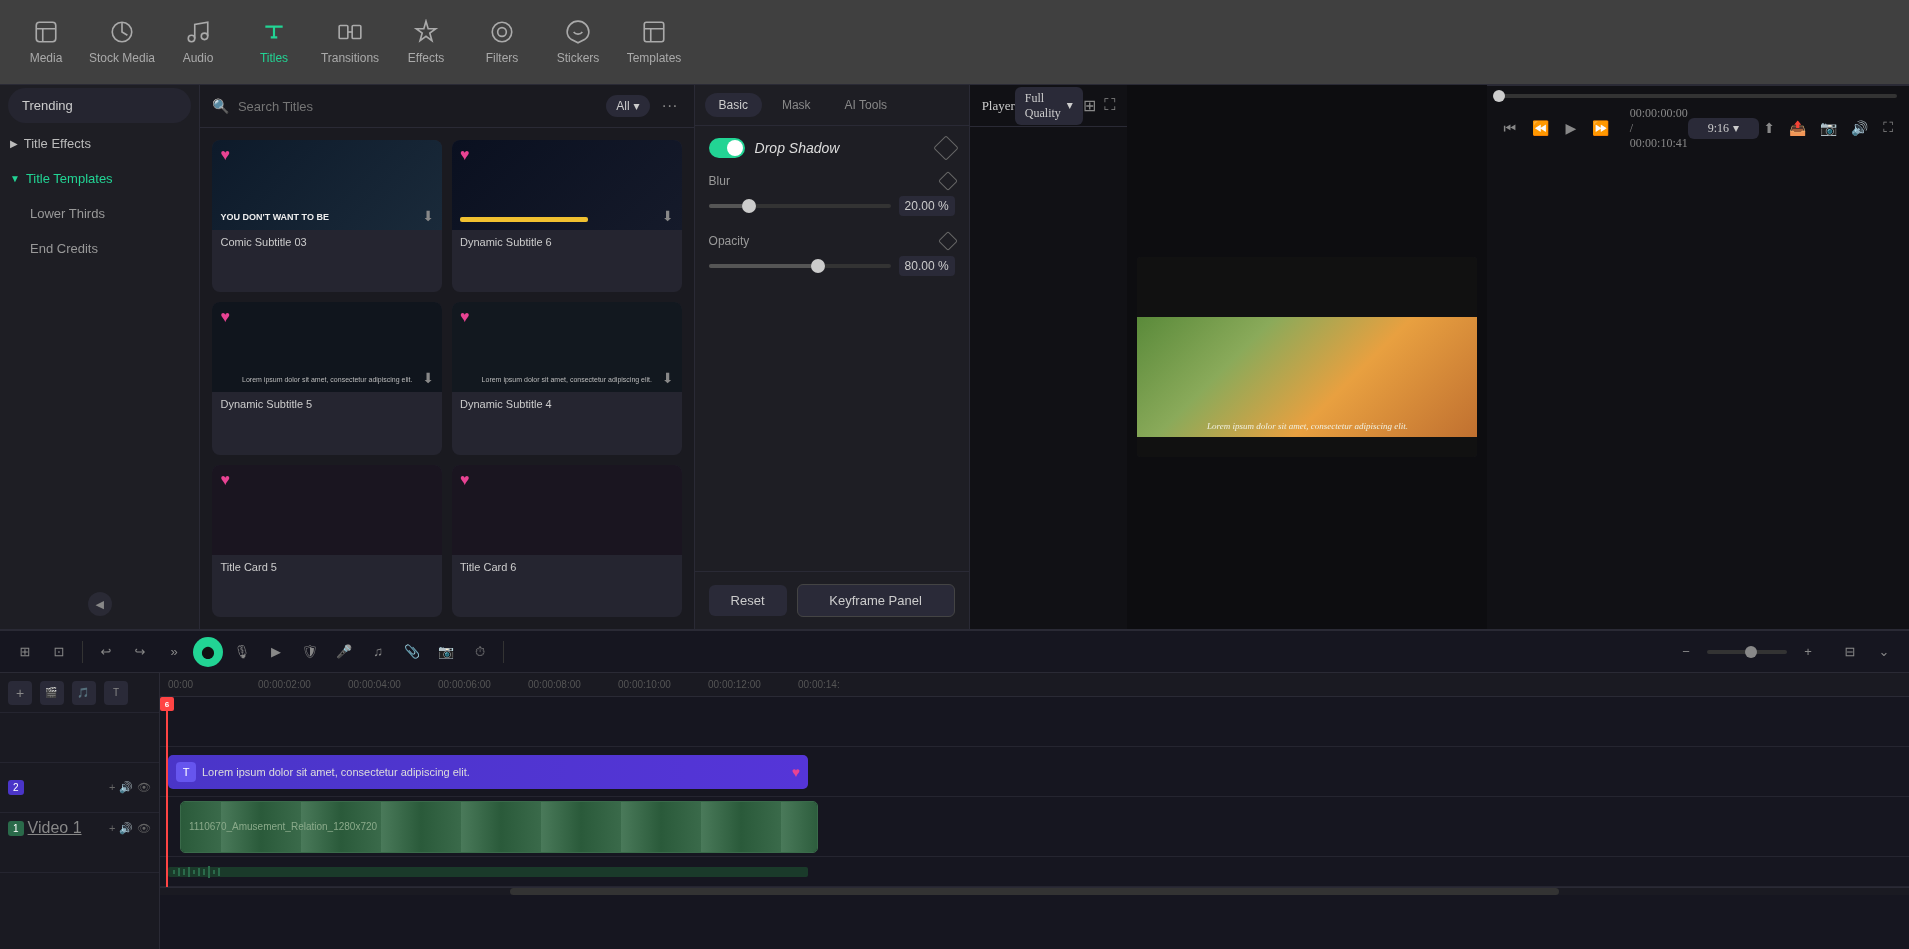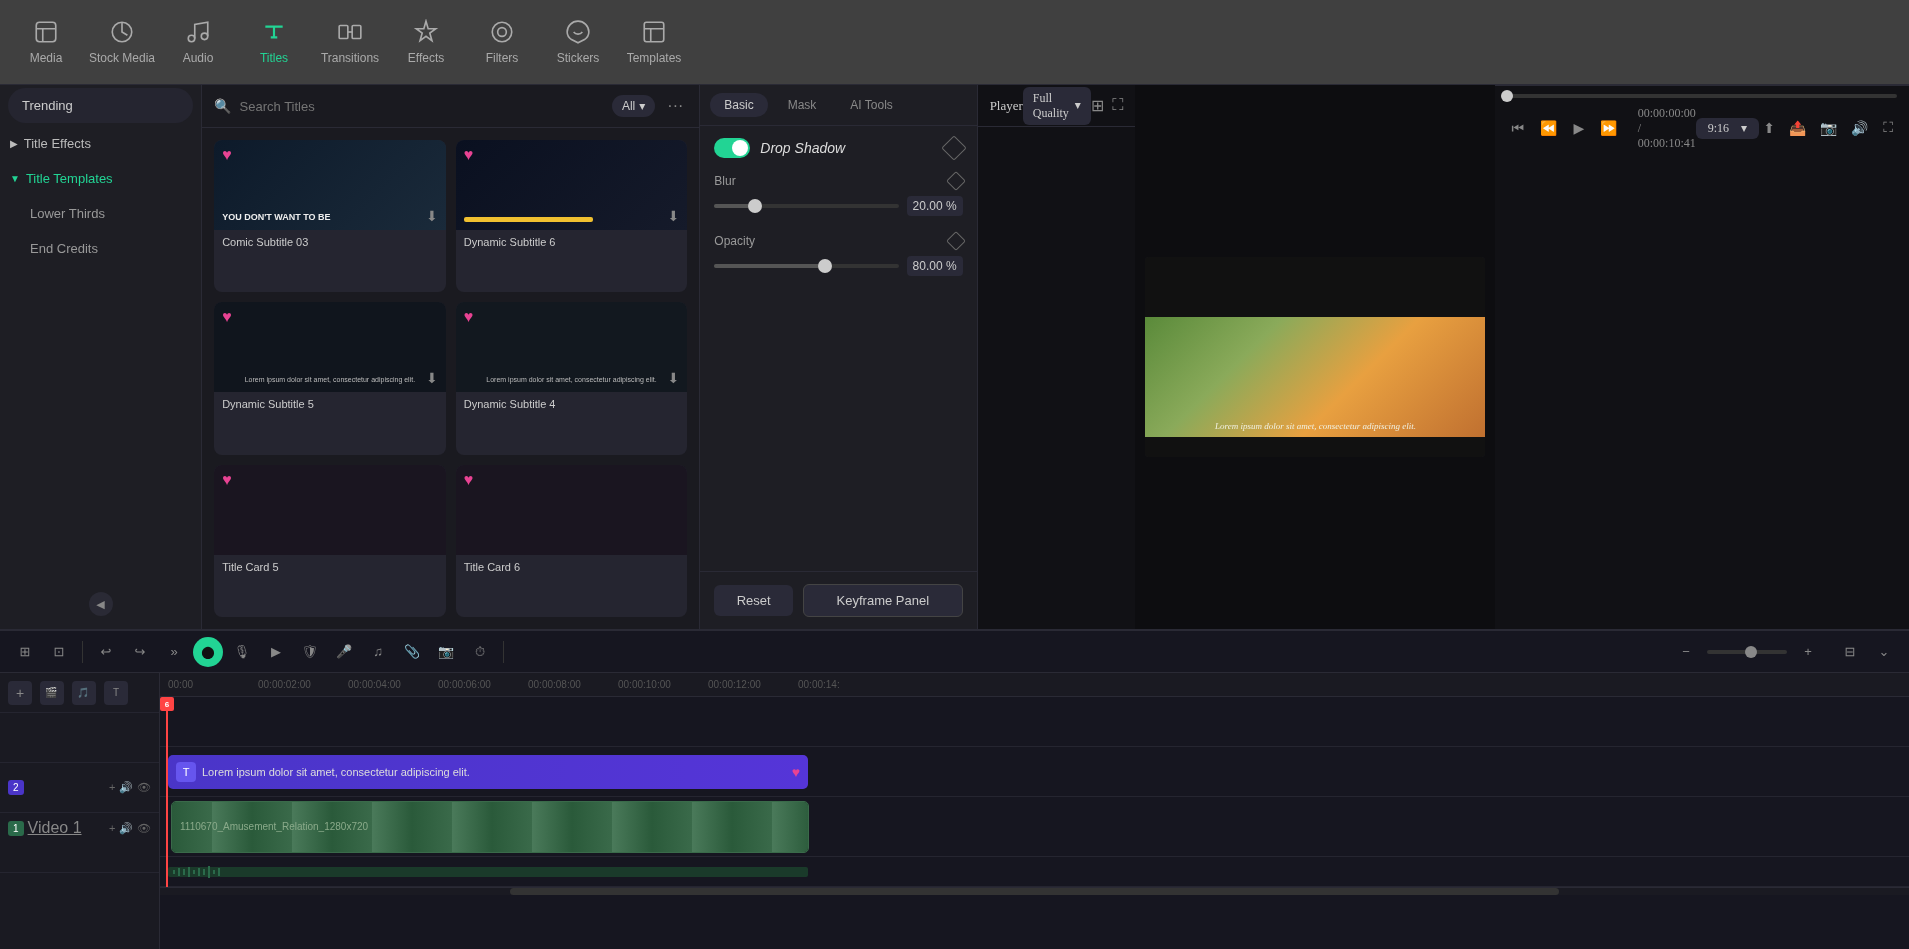--- a/index.html
+++ b/index.html
@@ -474,27 +474,27 @@
       display: flex;
       align-items: center;
       justify-content: space-between;
     }
     .ctrl-left { display: flex; align-items: center; gap: 8px; }
     .ctrl-btn { color: #888; cursor: pointer; font-size: 14px; padding: 4px; }
     .time-display { font-size: 12px; color: #888; margin-left: 8px; }
     .ratio-select {
       background: #2a2a38;
       border-radius: 6px;
-      padding: 3px 12px;
+      padding: 3px 20px;
       font-size: 12px;
       color: #ccc;
       cursor: pointer;
       display: flex;
       align-items: center;
-      gap: 12px;
+      gap: 4px;
     }
 
     
     .timeline-section {
       height: 320px;
       background: #161620;
       border-top: 2px solid #2a2a35;
       display: flex;
       flex-direction: column;
     }
@@ -651,21 +651,21 @@
       text-overflow: ellipsis;
     }
     .subtitle-clip-heart {
       color: #e84393;
       font-size: 14px;
       margin-left: auto;
       flex-shrink: 0;
     }
     .video-clip {
       position: absolute;
-      left: 11px;
+      left: 20px;
       height: 50px;
       background: #2a4a3a;
       border-radius: 5px;
       border: 1px solid #3a6a4a;
       overflow: hidden;
       display: flex;
       align-items: stretch;
       width: 638px;
     }
     .video-clip-thumb {

